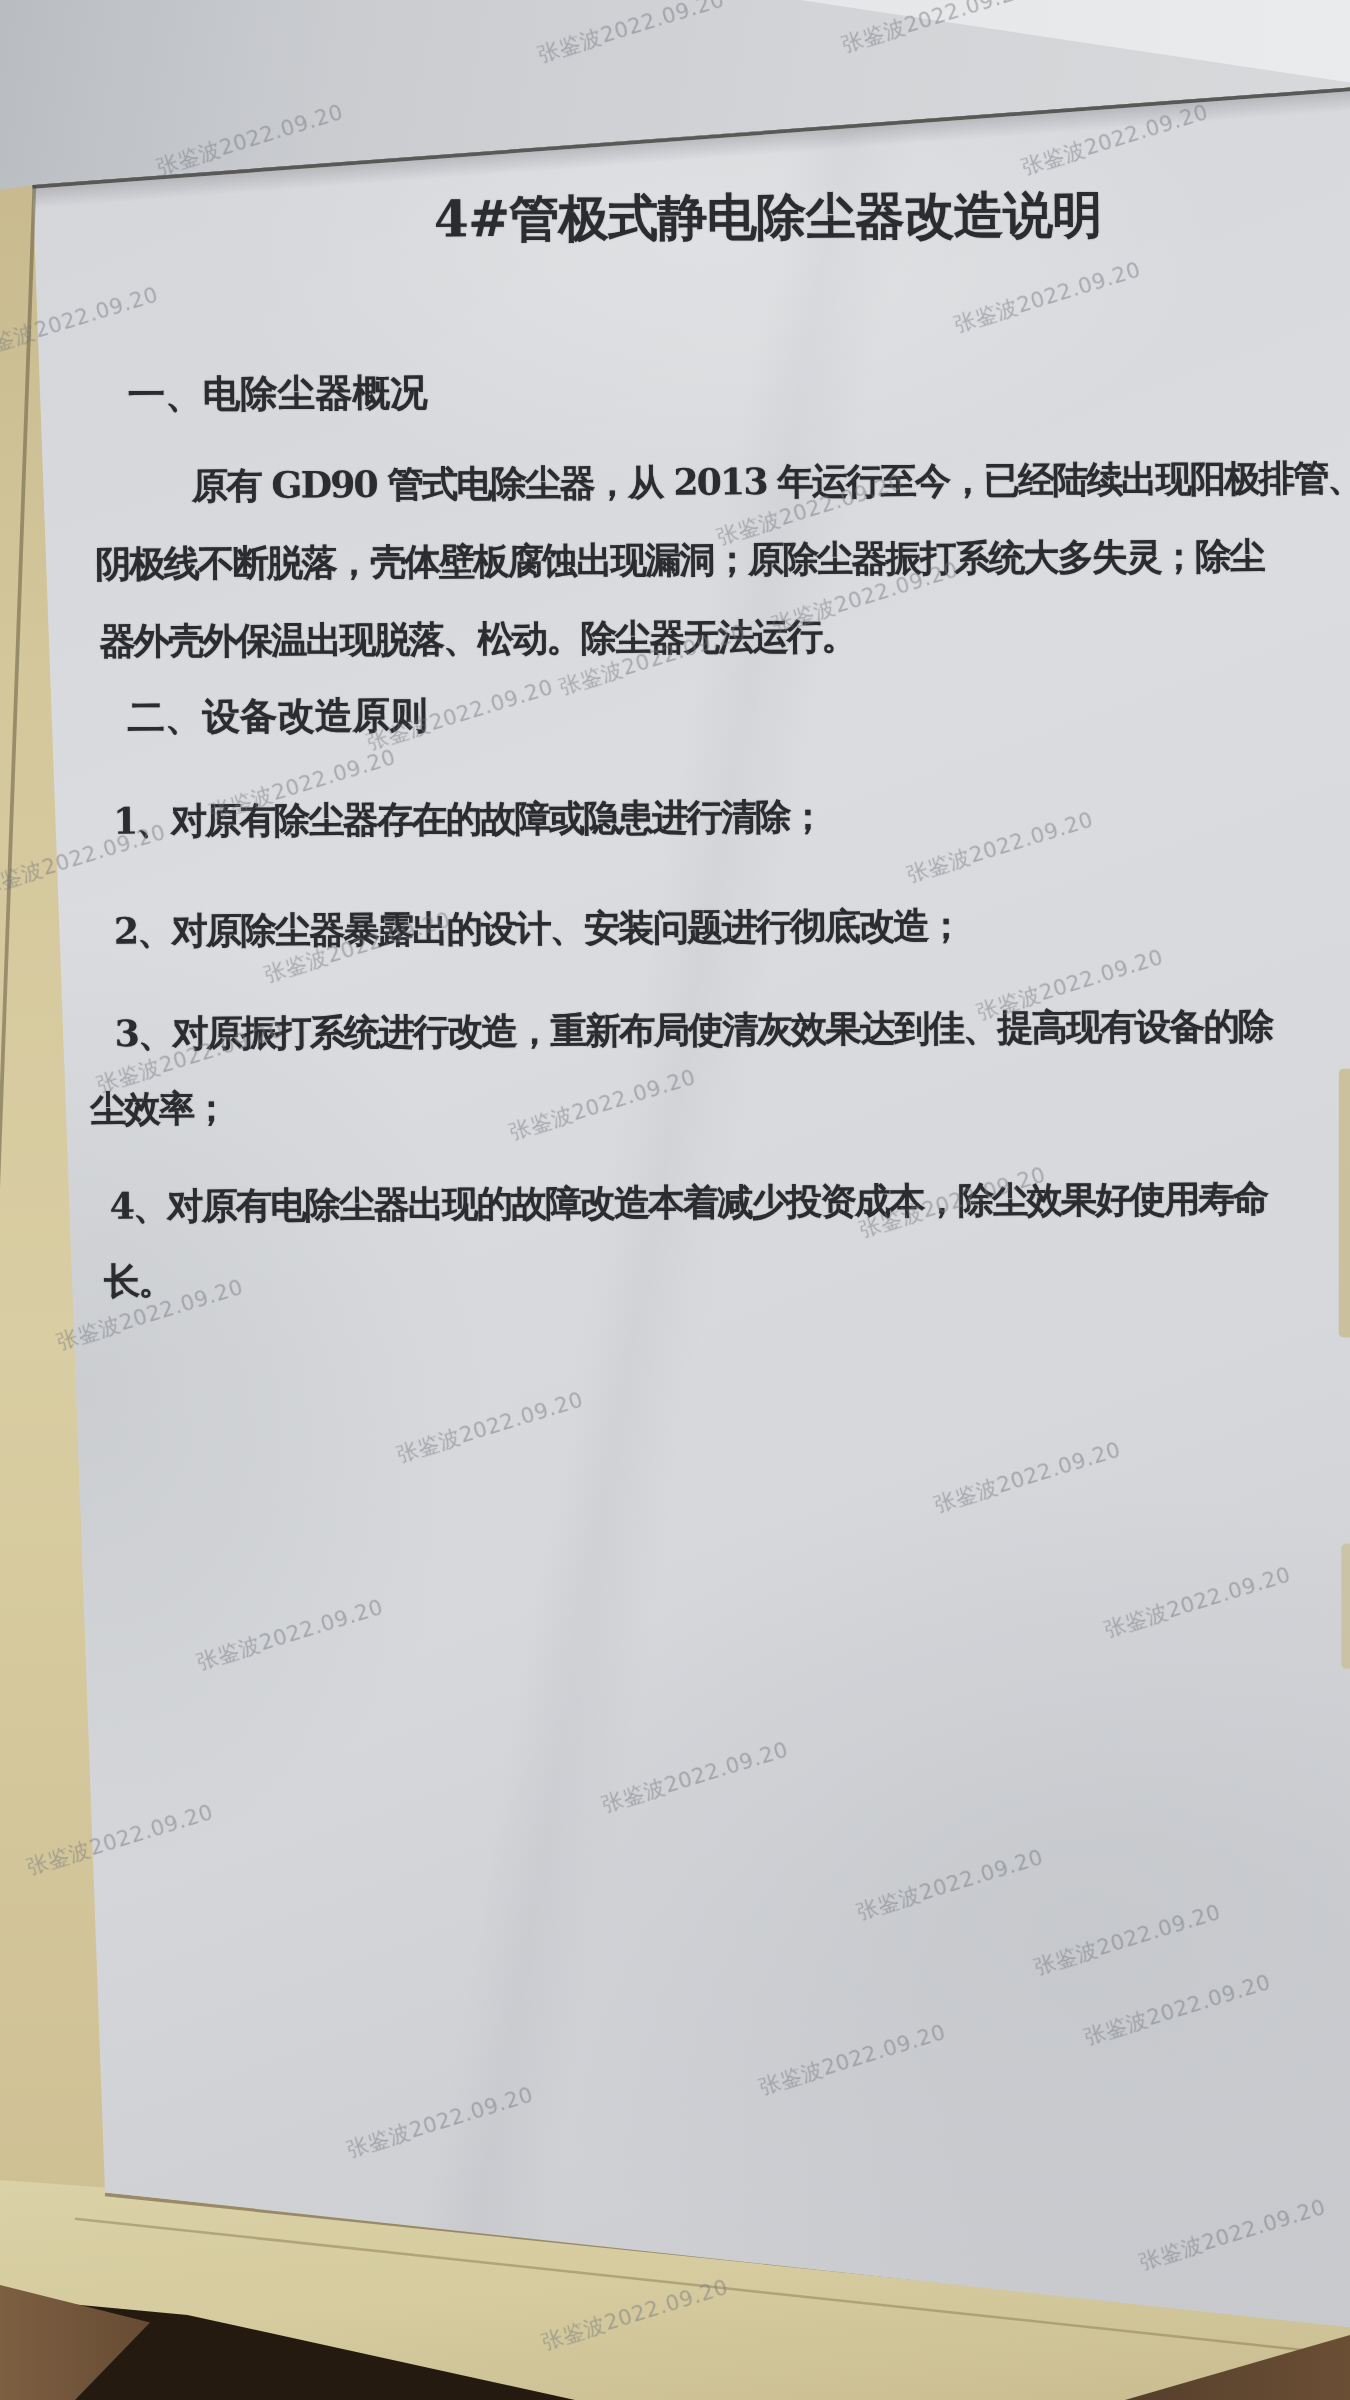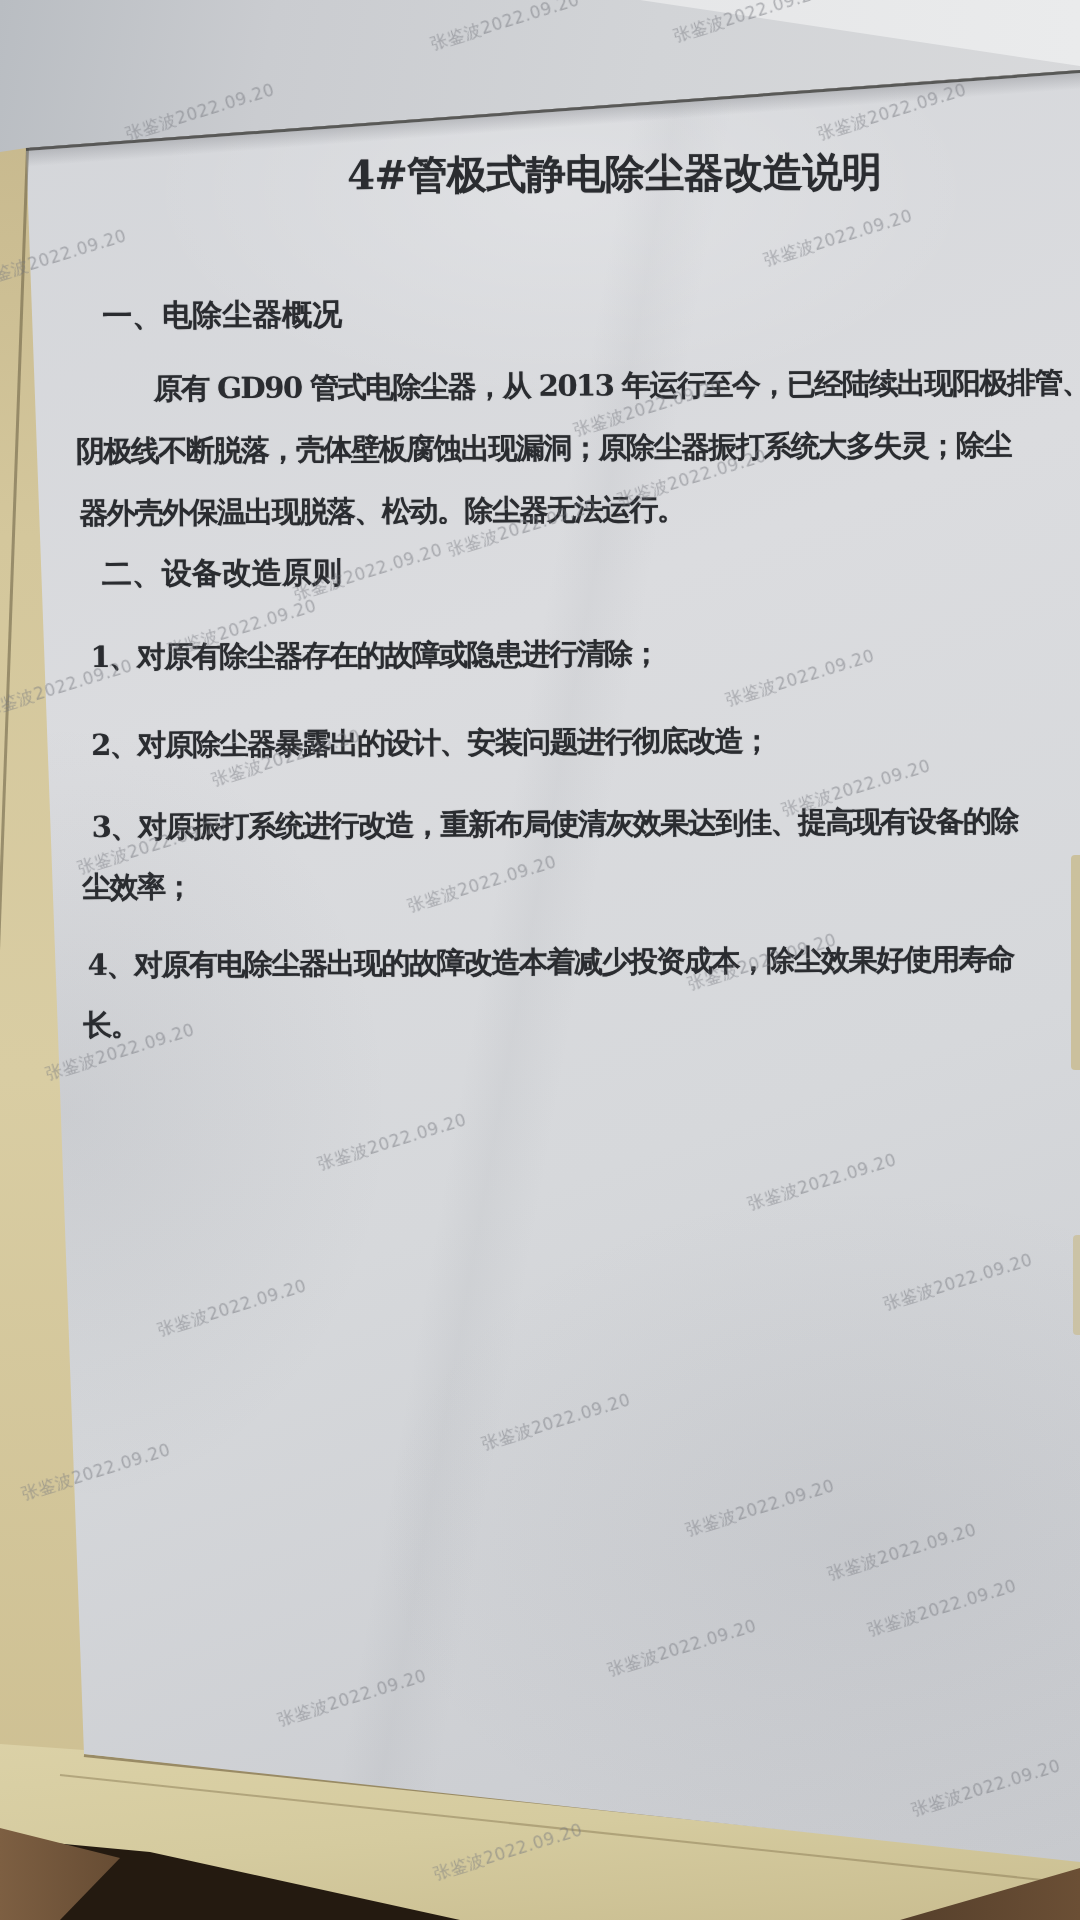--- a/index.html
+++ b/index.html
@@ -114,21 +114,21 @@
   }
   .doc-title{left:348px;top:150px;font-size:40px !important;font-weight:700 !important;letter-spacing:-0.5px !important;}
   .sec1-head{left:102px;top:296px;font-size:30px !important;font-weight:700 !important;letter-spacing:0px !important;}
   .p1-l1{left:153px;top:370px;}
   .p1-l2{left:75px;top:432px;}
   .p1-l3{left:78px;top:494px;}
   .sec2-head{left:100px;top:554px;font-size:30px !important;font-weight:700 !important;letter-spacing:0px !important;}
   .item1{left:88px;top:638px;}
   .item2{left:88px;top:726px;}
   .item3-l1{left:88px;top:808px;}
-  .item3-l2{left:78px;top:868px;}
+  .item3-l2{left:68px;top:868px;}
   .item4-l1{left:83px;top:946px;}
   .item4-l2{left:78px;top:1006px;}
   
   .watermark-layer{position:absolute;left:0;top:0;width:1080px;height:1920px;z-index:20;pointer-events:none;}
   .wm{
     position:absolute;white-space:nowrap;
     font-family:"DejaVu Sans","Liberation Sans",sans-serif;
     font-size:17px;letter-spacing:0.5px;opacity:0.5;
     transform:translate(-50%,-50%) rotate(-17deg);
     filter:blur(0.4px);

